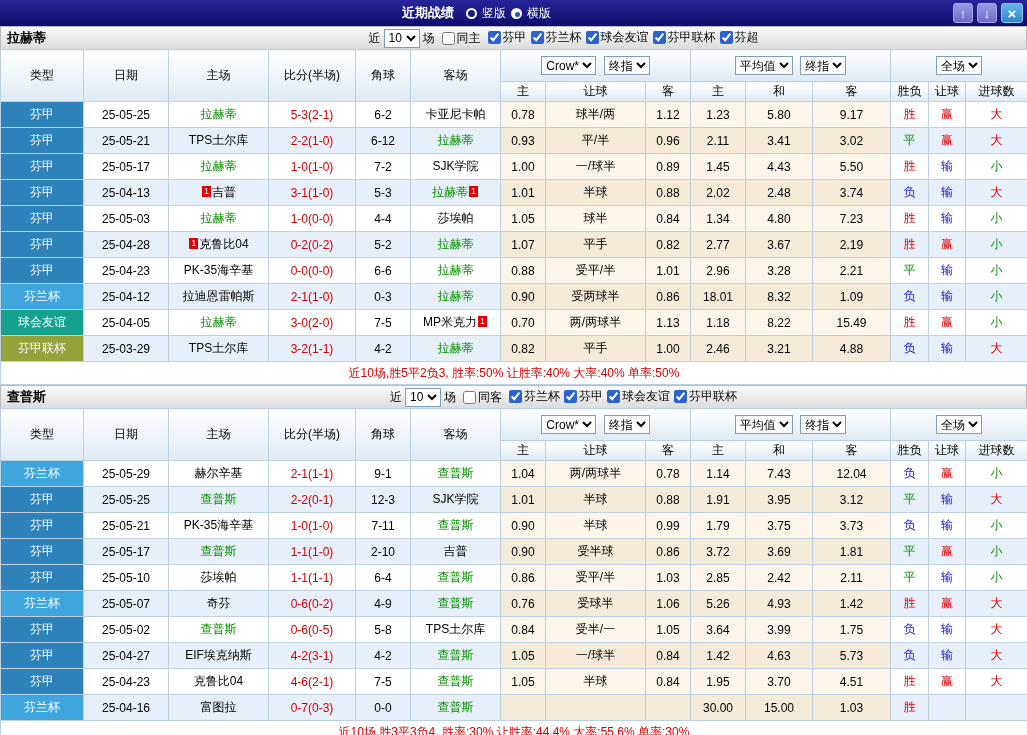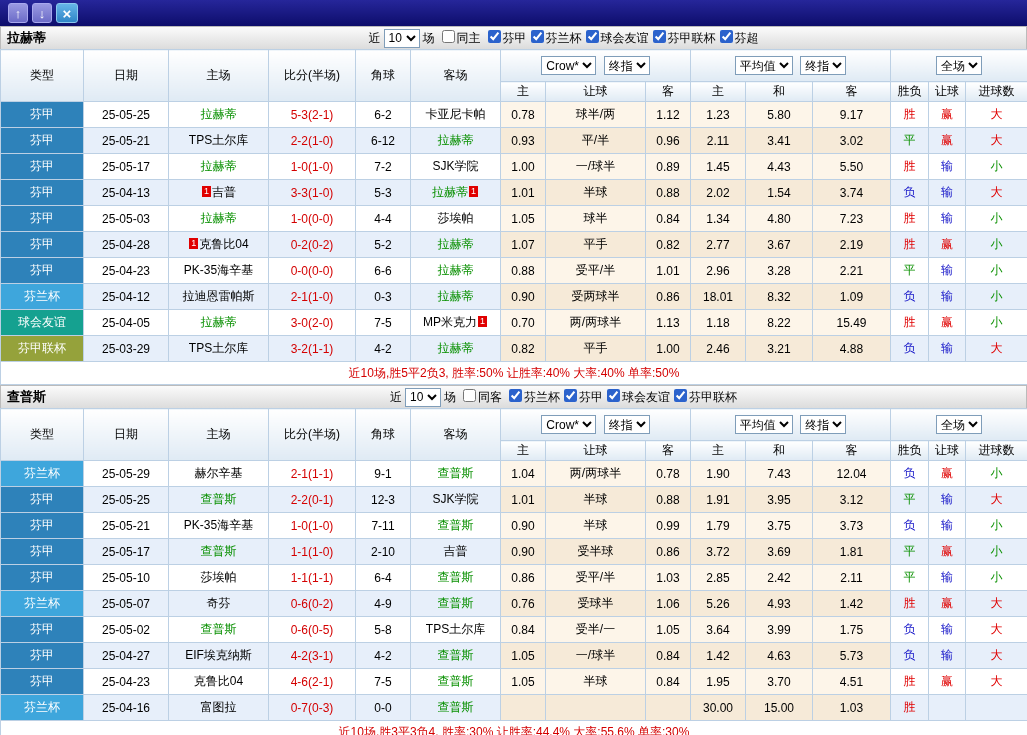--- a/index.html
+++ b/index.html
@@ -14,21 +14,21 @@
 .radio.sel{background:#fff}
 .radio.sel::after{content:"";position:absolute;left:2px;top:2px;width:5px;height:5px;border-radius:50%;background:#1b52c8}
 .tbuttons{display:flex;align-items:center}
 .tb-btn{width:20px;height:20px;margin-left:4px;border:1px solid #a8a8ee;border-radius:3px;background:linear-gradient(#9a9ae2,#6c6cc8);color:#fff;display:flex;align-items:center;justify-content:center;font-size:13px;font-weight:bold;cursor:pointer}
 .tb-btn.close{background:linear-gradient(#66b5e8,#2f86c8);border-color:#8cc8ee;width:22px;font-size:15px}
 
 .section-bar{height:23px;background:linear-gradient(#fbfbfb,#dcdcdc);border:1px solid #bbb;border-bottom:none;display:flex;align-items:center}
 .team-name{font-weight:bold;font-size:13px;padding-left:6px;width:180px}
 .filters{flex:1;display:flex;align-items:center;justify-content:center;gap:3px}
 .rspacer{width:80px}
-label.filter{display:inline-flex;gap:1px;cursor:pointer}
+label.filter{display:inline-flex;align-items:center;gap:1px;cursor:pointer}
 input[type=checkbox]{width:13px;height:13px;margin:0 1px 0 4px;accent-color:#2b62cc}
 select{height:19px;font-size:12px;font-family:inherit;border:1px solid #7f9db9;background:#fff}
 
 table{border-collapse:collapse;table-layout:fixed;width:1027px}
 th,td{border:1px solid #bcd0e4;text-align:center;overflow:hidden;white-space:nowrap;padding:0}
 thead th{background:linear-gradient(#ffffff,#dfeaf4);font-weight:normal;height:20px}
 thead tr:first-child th{height:24px}
 .ddcell select{margin:6px 2px}
 tbody td{height:26px}
 tbody tr:nth-child(odd) td{background:#fff}
@@ -38,20 +38,29 @@
 td.type{color:#fff}
 td.score{color:#d40000}
 .focus{color:#089000}
 .card{display:inline-block;background:#e00000;color:#fff;font-size:9px;line-height:11px;width:9px;margin:0 1px;vertical-align:2px;text-align:center}
 tfoot td.summary{height:23px;color:#d40000;background:#fff;font-size:12px}
 </style>
 </head>
 <body>
 
 <div class="titlebar">
+  <div class="tcenter">
+    <span class="title">近期战绩</span>
+    <span class="radios">
+      <span class="radio"></span>
+      <span>竖版</span>
+      <span class="radio sel"></span>
+      <span>横版</span>
+    </span>
+  </div>
   <div class="tbuttons">
     <div class="tb-btn">
         <span>↑</span>
       </div>
     <div class="tb-btn">
         <span>↓</span>
       </div>
     <div class="tb-btn close">
         <span>×</span>
       </div>
@@ -187,28 +196,28 @@
         <td class="odds">4.43</td>
         <td class="odds">5.50</td>
         <td class="res" style="color: rgb(224, 0, 0);">胜</td>
         <td class="res" style="color: rgb(21, 21, 200);">输</td>
         <td class="res" style="color: rgb(10, 144, 0);">小</td>
       </tr>
       <tr>
         <td class="type" style="background: rgb(46, 130, 186);">芬甲</td>
         <td>25-04-13</td>
         <td class="team"><span class="card">1</span><span>吉普</span></td>
-        <td class="score">3-3(1-0)</td>
+        <td class="score">3-1(1-0)</td>
         <td>5-3</td>
         <td class="team"><span class="focus">拉赫蒂</span><span class="card">1</span></td>
         <td class="odds">1.01</td>
         <td class="odds">半球</td>
         <td class="odds">0.88</td>
         <td class="odds">2.02</td>
-        <td class="odds">1.54</td>
+        <td class="odds">2.48</td>
         <td class="odds">3.74</td>
         <td class="res" style="color: rgb(21, 21, 200);">负</td>
         <td class="res" style="color: rgb(21, 21, 200);">输</td>
         <td class="res" style="color: rgb(224, 0, 0);">大</td>
       </tr>
       <tr>
         <td class="type" style="background: rgb(46, 130, 186);">芬甲</td>
         <td>25-05-03</td>
         <td class="team"><span class="focus">拉赫蒂</span></td>
         <td class="score">1-0(0-0)</td>
@@ -398,21 +407,21 @@
       <tr>
         <td class="type" style="background: rgb(62, 166, 220);">芬兰杯</td>
         <td>25-05-29</td>
         <td class="team"><span>赫尔辛基</span></td>
         <td class="score">2-1(1-1)</td>
         <td>9-1</td>
         <td class="team"><span class="focus">查普斯</span></td>
         <td class="odds">1.04</td>
         <td class="odds">两/两球半</td>
         <td class="odds">0.78</td>
-        <td class="odds">1.90</td>
+        <td class="odds">1.14</td>
         <td class="odds">7.43</td>
         <td class="odds">12.04</td>
         <td class="res" style="color: rgb(21, 21, 200);">负</td>
         <td class="res" style="color: rgb(224, 0, 0);">赢</td>
         <td class="res" style="color: rgb(10, 144, 0);">小</td>
       </tr>
       <tr>
         <td class="type" style="background: rgb(46, 130, 186);">芬甲</td>
         <td>25-05-25</td>
         <td class="team"><span class="focus">查普斯</span></td>

